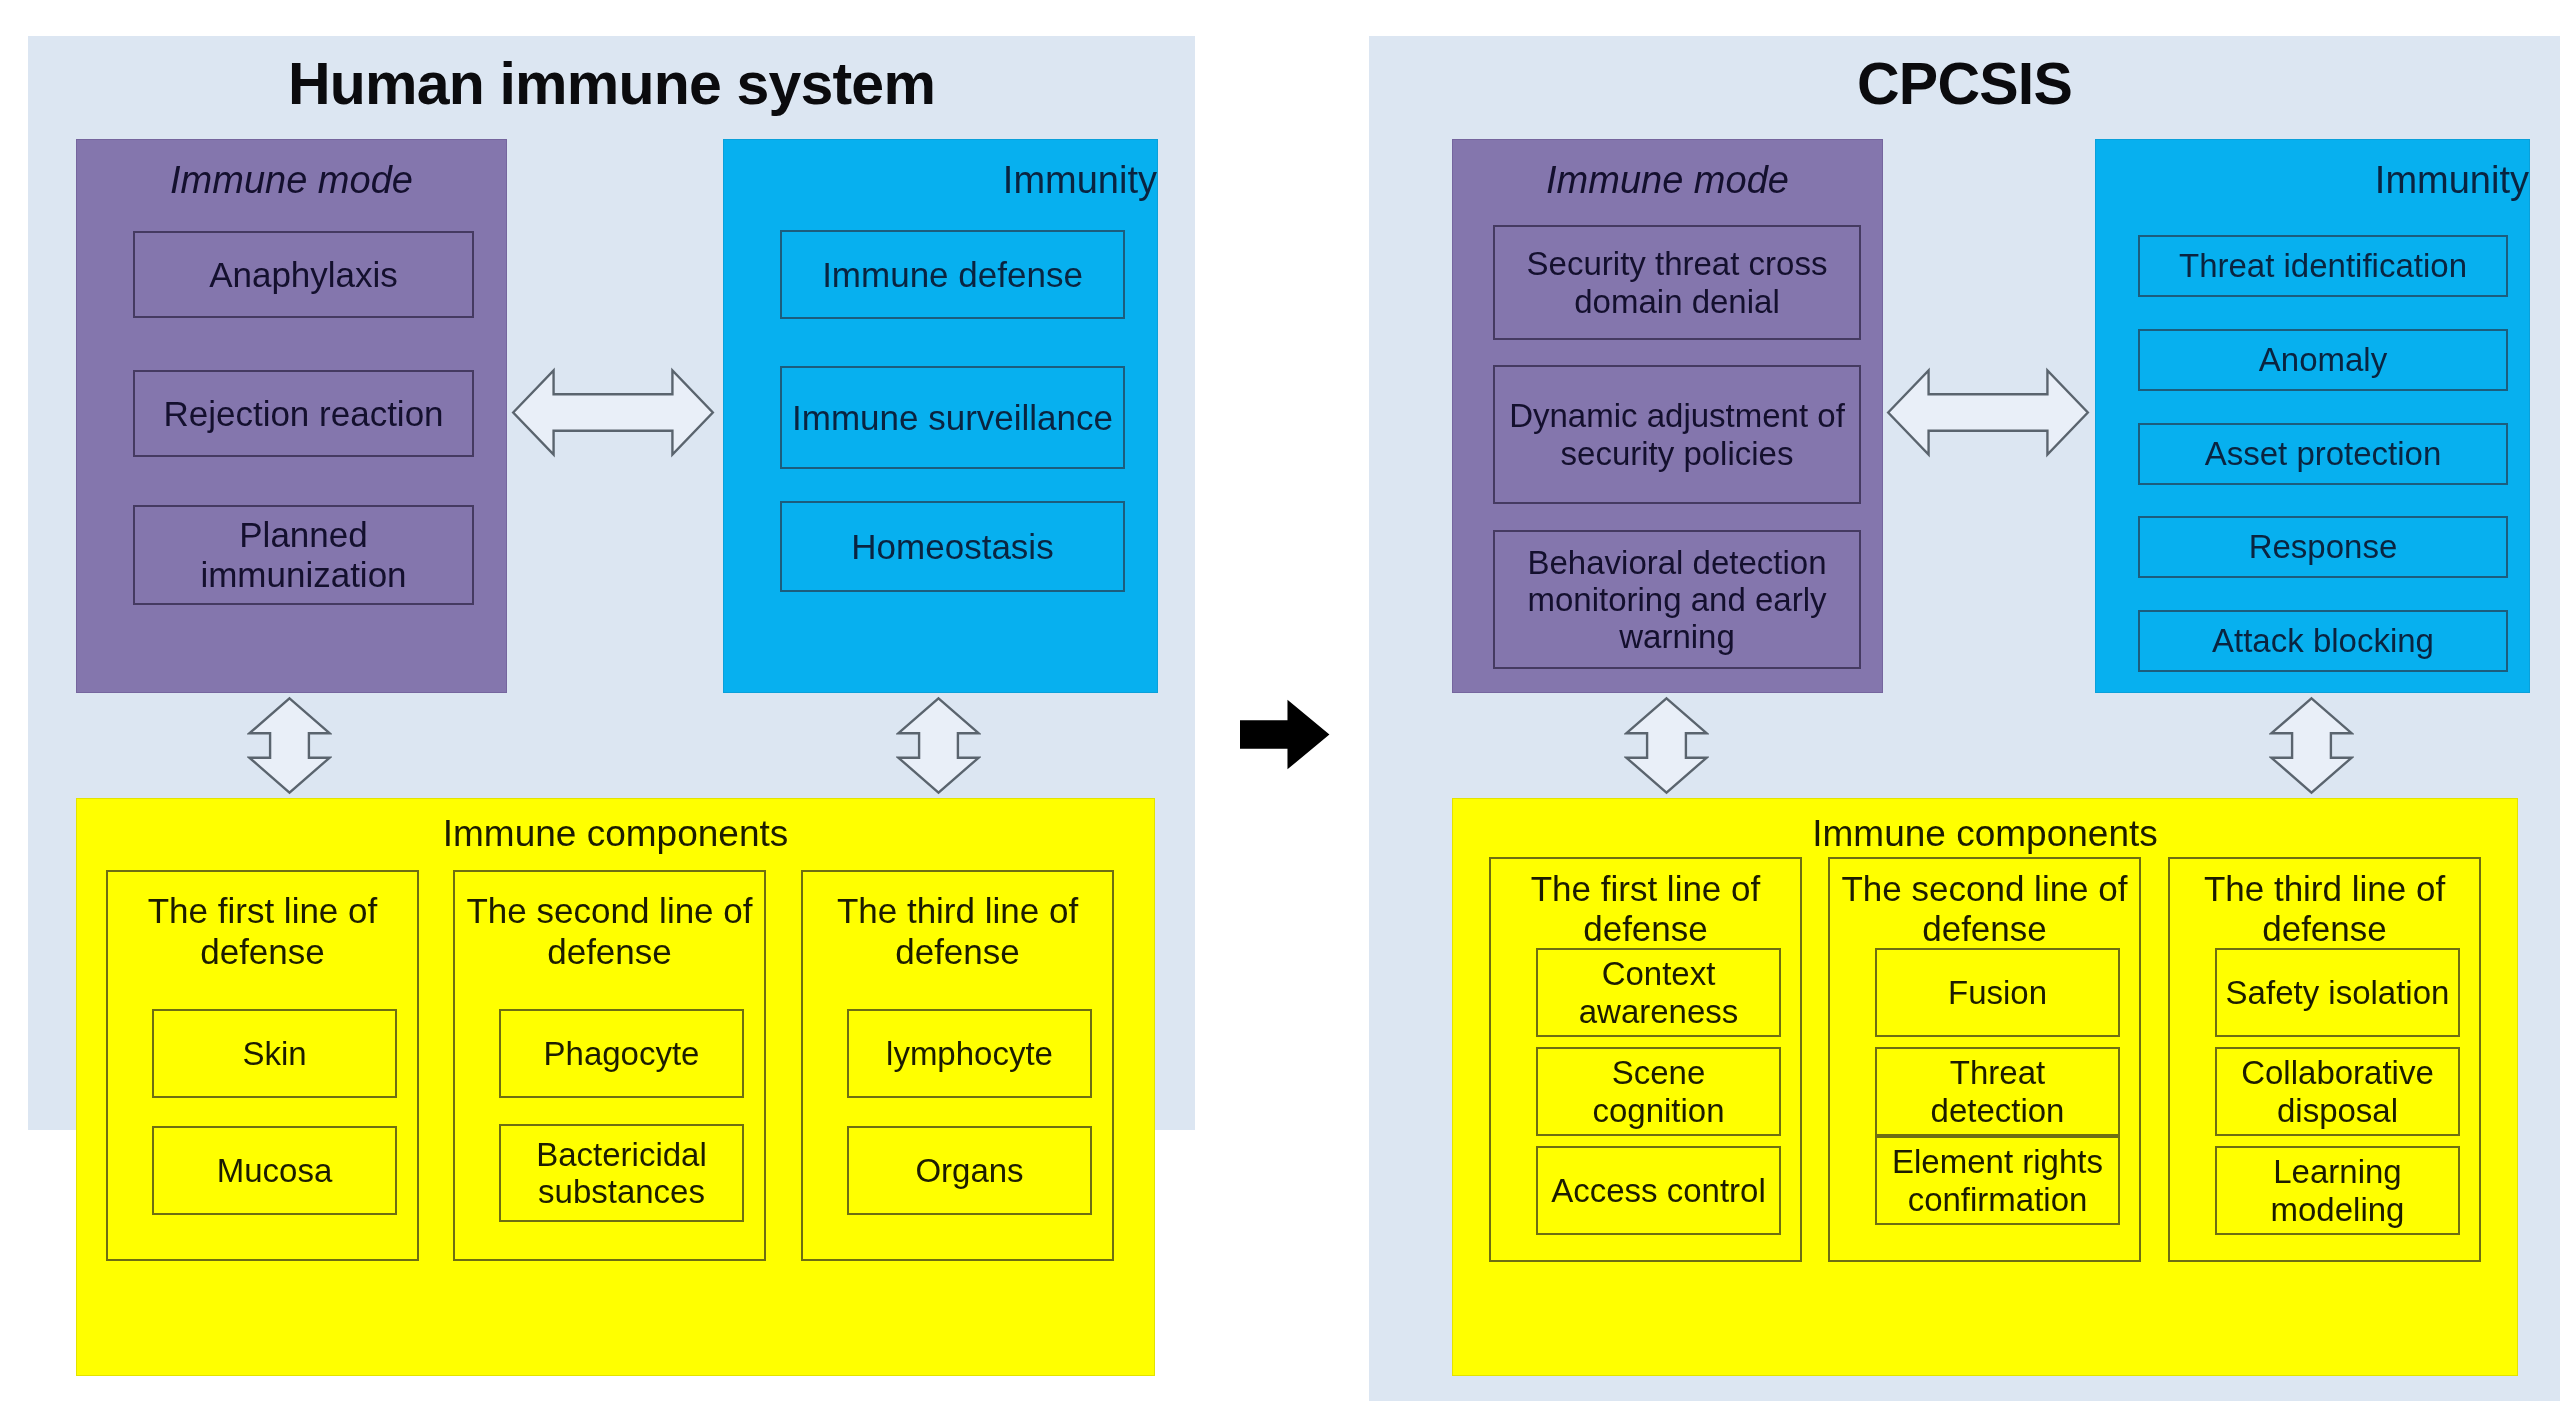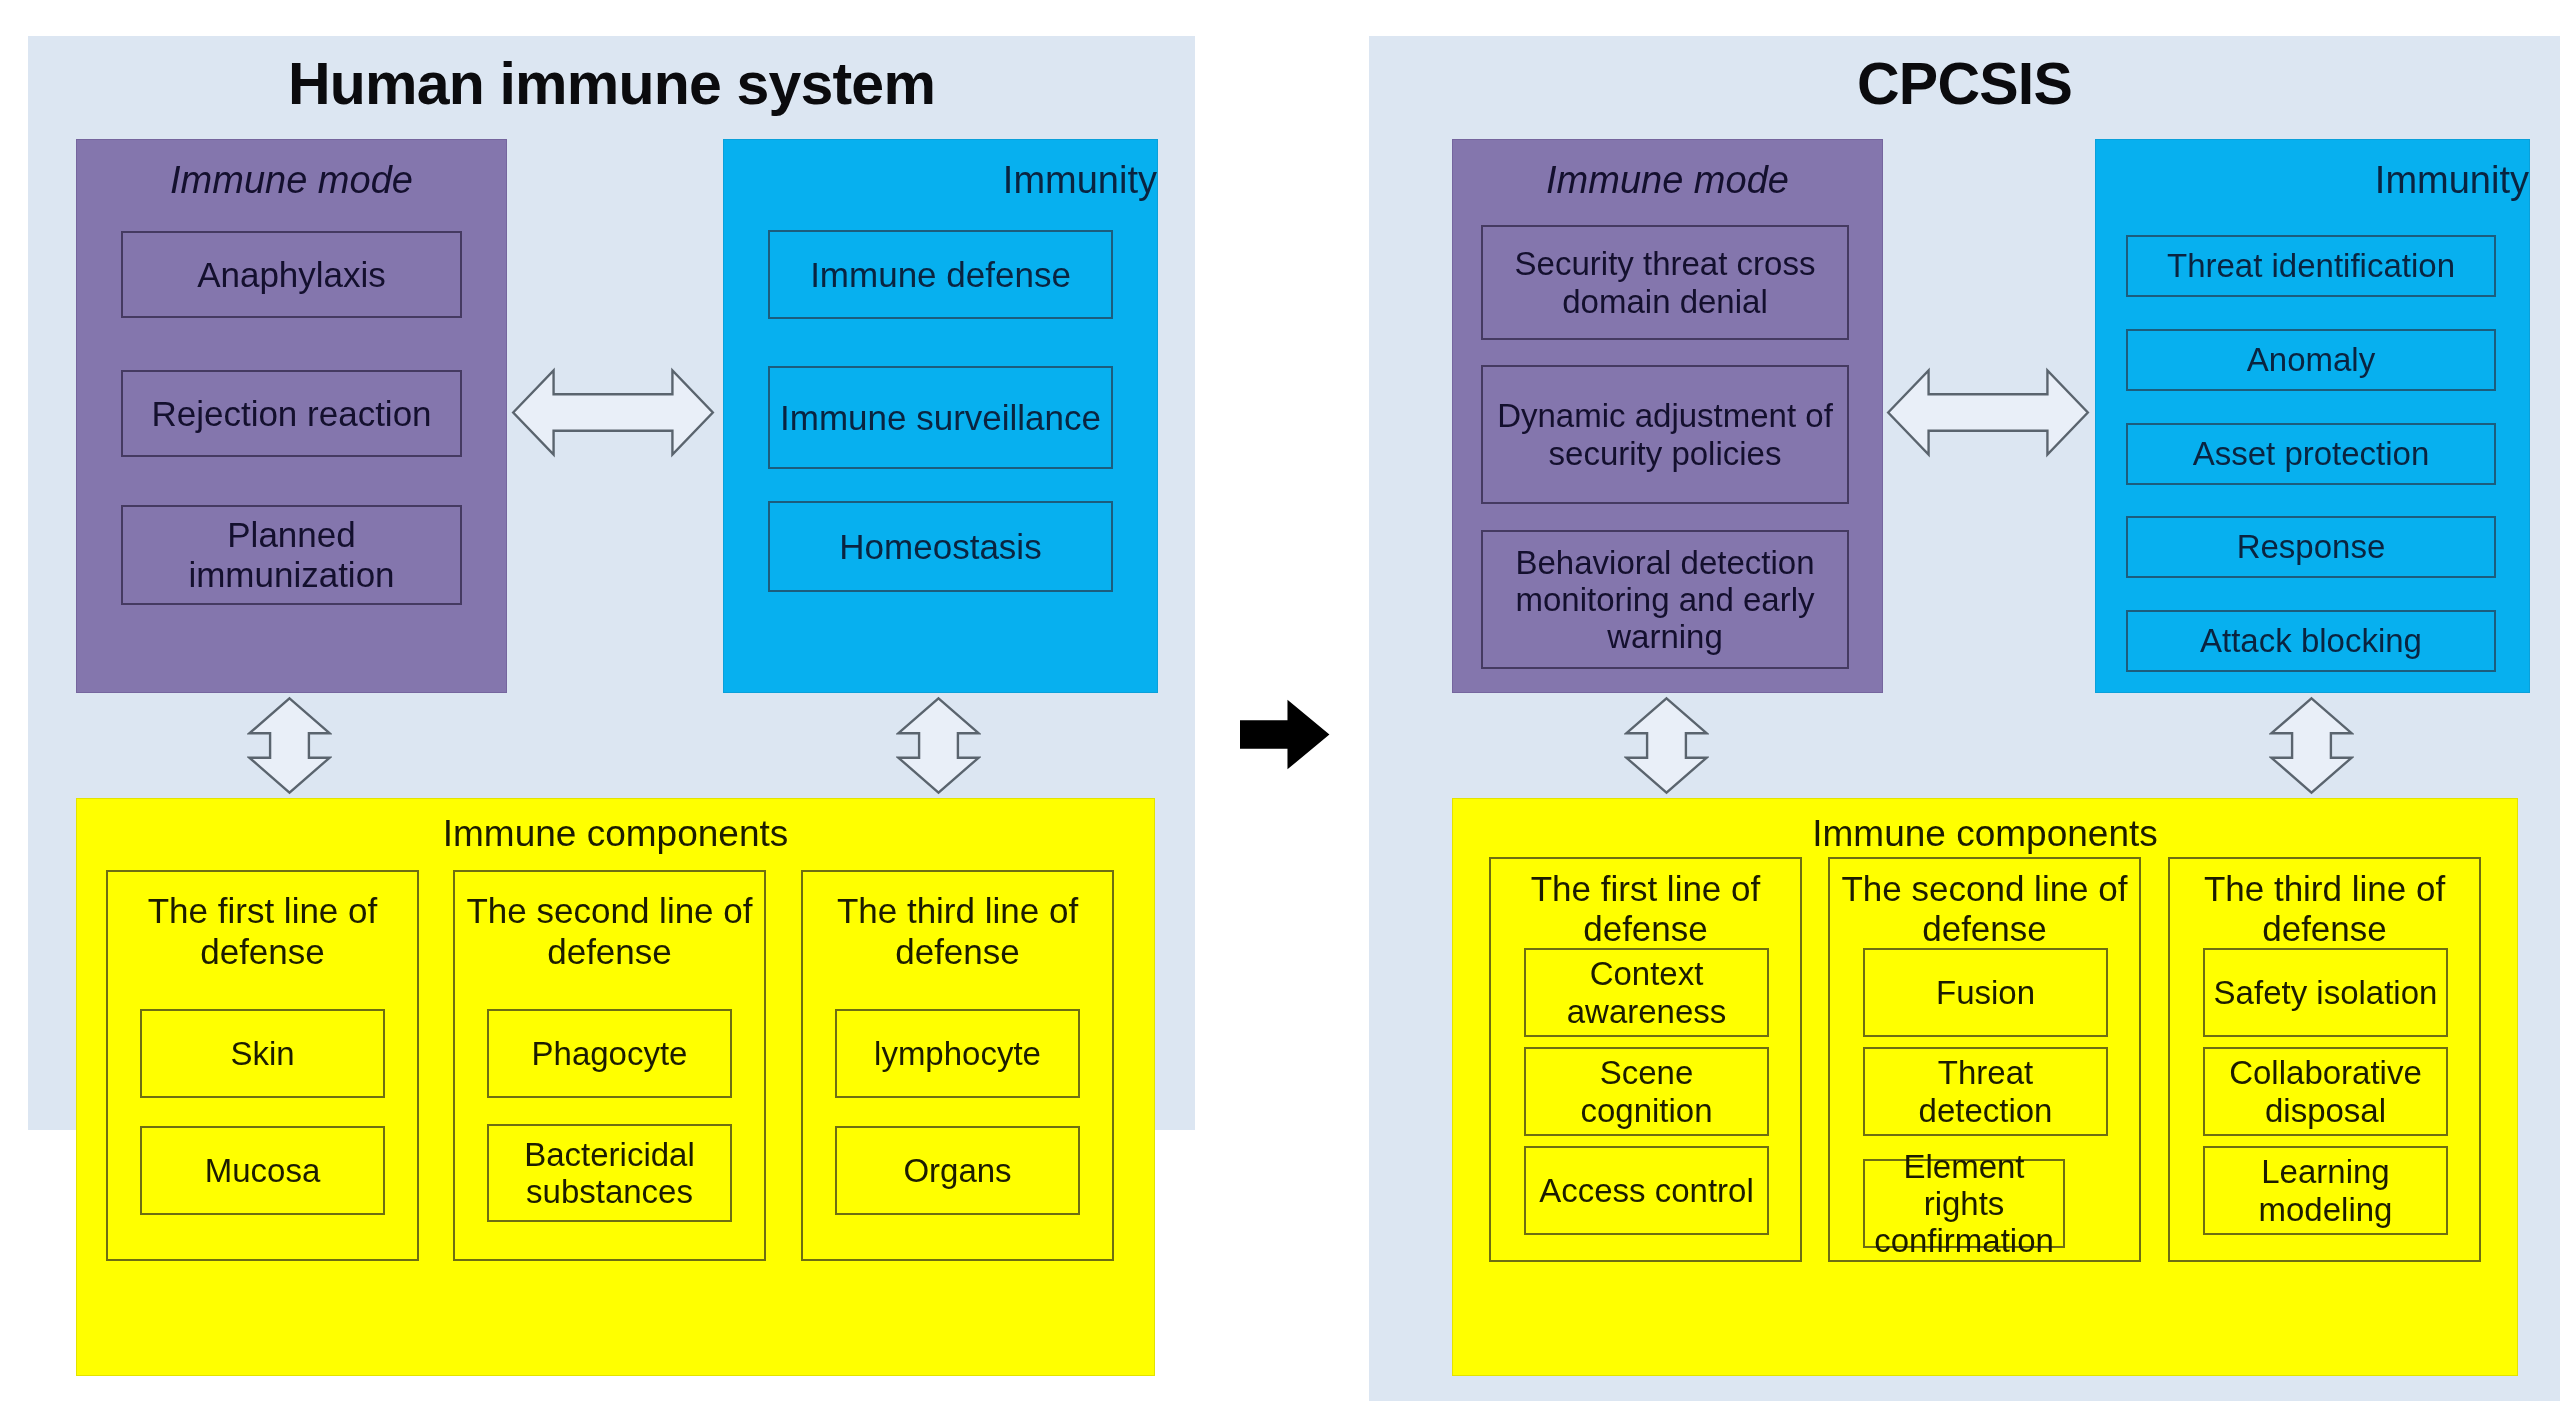--- a/index.html
+++ b/index.html
@@ -10,21 +10,21 @@
           color:#0b0b0e;letter-spacing:-0.8px;}
   .bigbox{position:absolute;}
   .purple{background:#8476ad;border:1.6px solid #75659e;}
   .blue{background:#07b0ef;border:1.6px solid #0aa0da;}
   .yellow{background:#ffff00;border:1.6px solid #e3e300;}
   .btitle{position:absolute;left:0;width:100%;text-align:center;font-size:38px;}
   .ptxt{color:#14102e;font-style:italic;}
   .btxt{color:#0a2440;text-align:right;}
   .ytxt{color:#1c1c00;}
   .item{position:absolute;display:flex;align-items:center;justify-content:center;
-        text-align:center;line-height:1.13;padding:0 3.2px;box-sizing:border-box;}
+        text-align:center;line-height:1.13;padding:0 3.2px;box-sizing:border-box;margin-left:12px;}
   .pitem{border:2.4px solid #453a61;color:#14102e;font-size:35px;}
   .bitem{border:2.4px solid #1c5d7d;color:#0a2440;font-size:35px;}
   .r .pitem,.r .bitem{font-size:33px;}
   .ycol{position:absolute;border:2.4px solid #6e6e12;box-sizing:border-box;}
   .ycol-title{position:absolute;left:0;width:100%;text-align:center;font-size:35px;
               line-height:1.16;color:#1c1c00;}
   .yitem{border:2.4px solid #6e6e12;color:#1c1c00;font-size:33px;}
   .arrow{position:absolute;}
 </style>
 </head>
@@ -126,21 +126,21 @@
         <div class="ycol-title" style="top:9.5px">The first line of defense</div>
         <div class="item yitem" style="left:33px;top:89px;width:245px;height:89px">Context awareness</div>
         <div class="item yitem" style="left:33px;top:188px;width:245px;height:89px">Scene cognition</div>
         <div class="item yitem" style="left:33px;top:287px;width:245px;height:89px">Access control</div>
       </div>
 
       <div class="ycol" style="left:375px;top:58px;width:313px;height:405px">
         <div class="ycol-title" style="top:9.5px">The second line of defense</div>
         <div class="item yitem" style="left:33px;top:89px;width:245px;height:89px">Fusion</div>
         <div class="item yitem" style="left:33px;top:188px;width:245px;height:89px">Threat detection</div>
-        <div class="item yitem" style="left:33px;top:300px;width:202px;height:89px">Element rights confirmation</div>
+        <div class="item yitem" style="left:33px;top:277px;width:245px;height:89px">Element rights confirmation</div>
       </div>
 
       <div class="ycol" style="left:715px;top:58px;width:313px;height:405px">
         <div class="ycol-title" style="top:9.5px">The third line of defense</div>
         <div class="item yitem" style="left:33px;top:89px;width:245px;height:89px">Safety isolation</div>
         <div class="item yitem" style="left:33px;top:188px;width:245px;height:89px">Collaborative disposal</div>
         <div class="item yitem" style="left:33px;top:287px;width:245px;height:89px">Learning modeling</div>
       </div>
     </div>
   </section>

